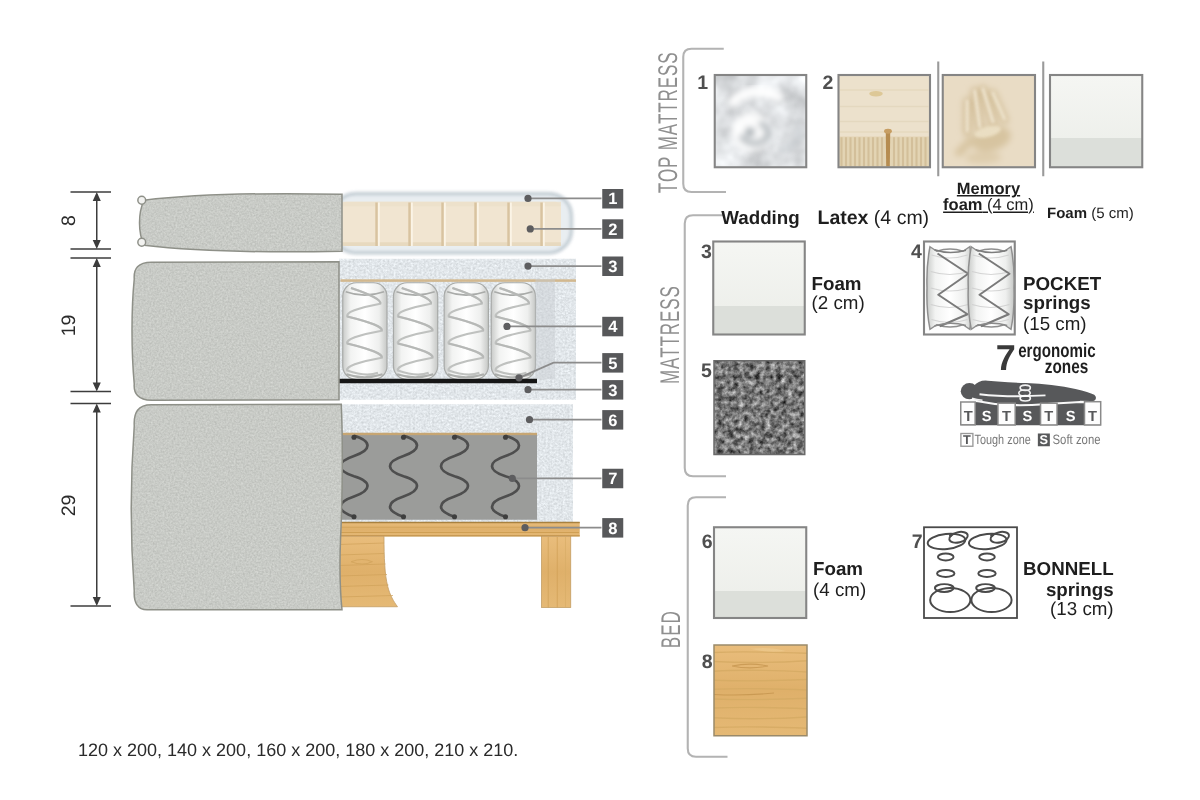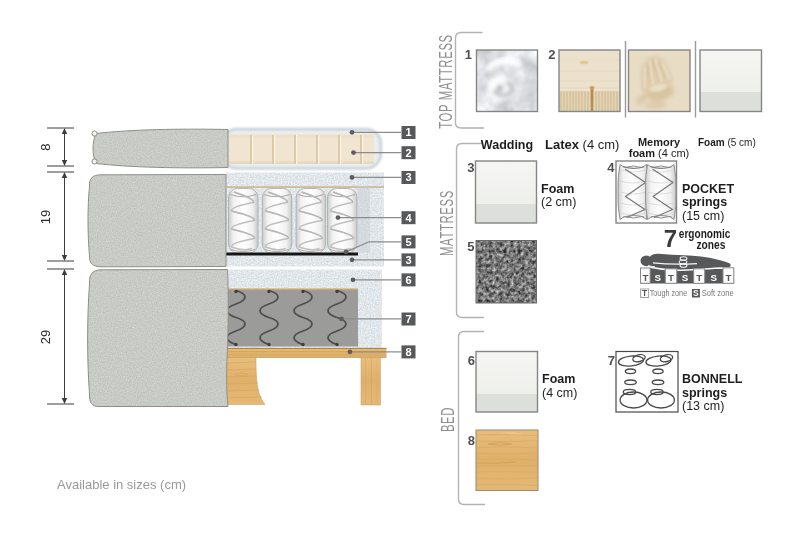--- a/index.html
+++ b/index.html
@@ -487,21 +487,21 @@
 <div class="sect" style="left:423px;top:409px;width:50px;text-align:center;">BED</div>
 
 <div class="num" style="left:452px;top:47.3px;">1</div>
 
 <div class="num" style="left:535.5px;top:47.3px;">2</div>
 
 <div class="t b" style="left:476px;top:115px;width:62px;text-align:center;font-size:12.5px;">Wadding</div>
 
 <div class="t" style="left:545px;top:114px;width:90px;text-align:left;font-size:13px;"><span class="b">Latex</span> (4 cm)</div>
 
-<div class="t b" style="left:628px;top:114px;width:62px;text-align:center;font-size:11px;line-height:10.8px;">Memory<br><span class="b">foam</span><span style="font-weight:normal"> (4 cm)</span></div>
+<div class="t b" style="left:628px;top:98px;width:62px;text-align:center;font-size:11px;line-height:10.8px;text-decoration:underline;">Memory<br><span class="b">foam</span><span style="font-weight:normal"> (4 cm)</span></div>
 
 <div class="t" style="left:698px;top:114px;width:66px;font-size:10px;"><span class="b">Foam</span> (5 cm)</div>
 
 <div class="num" style="left:454.5px;top:159.5px;">3</div>
 
 <div class="t b" style="left:541px;top:159.5px;font-size:12.5px;line-height:13.5px;">Foam<br><span style="font-weight:normal">(2 cm)</span></div>
 
 <div class="num" style="left:594.5px;top:159.5px;">4</div>
 
 <div class="t b" style="left:682px;top:159.5px;font-size:12.5px;line-height:13.5px;">POCKET<br>springs<br><span style="font-weight:normal">(15 cm)</span></div>
@@ -514,20 +514,20 @@
 <text x="678.8" y="238" font-family="Liberation Sans" font-size="13" font-weight="bold" fill="#1e1e1e" textLength="51.6" lengthAdjust="spacingAndGlyphs">ergonomic</text>
 <text x="696.5" y="248.6" font-family="Liberation Sans" font-size="13" font-weight="bold" fill="#1e1e1e" textLength="29" lengthAdjust="spacingAndGlyphs">zones</text>
 </svg>
 
 <div class="num" style="left:455px;top:352.5px;">6</div>
 
 <div class="t b" style="left:542px;top:350px;font-size:12.5px;line-height:13.5px;">Foam<br><span style="font-weight:normal">(4 cm)</span></div>
 
 <div class="num" style="left:595px;top:352.5px;">7</div>
 
-<div class="t b" style="left:682px;top:350px;font-size:12.5px;line-height:13.5px;">BONNELL<br>springs<br><span style="font-weight:normal">(13 cm)</span></div>
+<div class="t b" style="left:682px;top:350px;font-size:12.5px;line-height:13.5px;text-align:right;">BONNELL<br>springs<br><span style="font-weight:normal">(13 cm)</span></div>
 
 <div class="num" style="left:455px;top:432.5px;">8</div>
 
 
-<div class="t" style="left:57px;top:454px;font-size:13px;color:#9a9a9a;">Available in sizes (cm)</div>
-
+
+<div class="t" style="left:52px;top:470.3px;font-size:12px;color:#2a2a2a;">120 x 200, 140 x 200, 160 x 200, 180 x 200, 210 x 210.</div>
 </div>
 
 </body></html>

